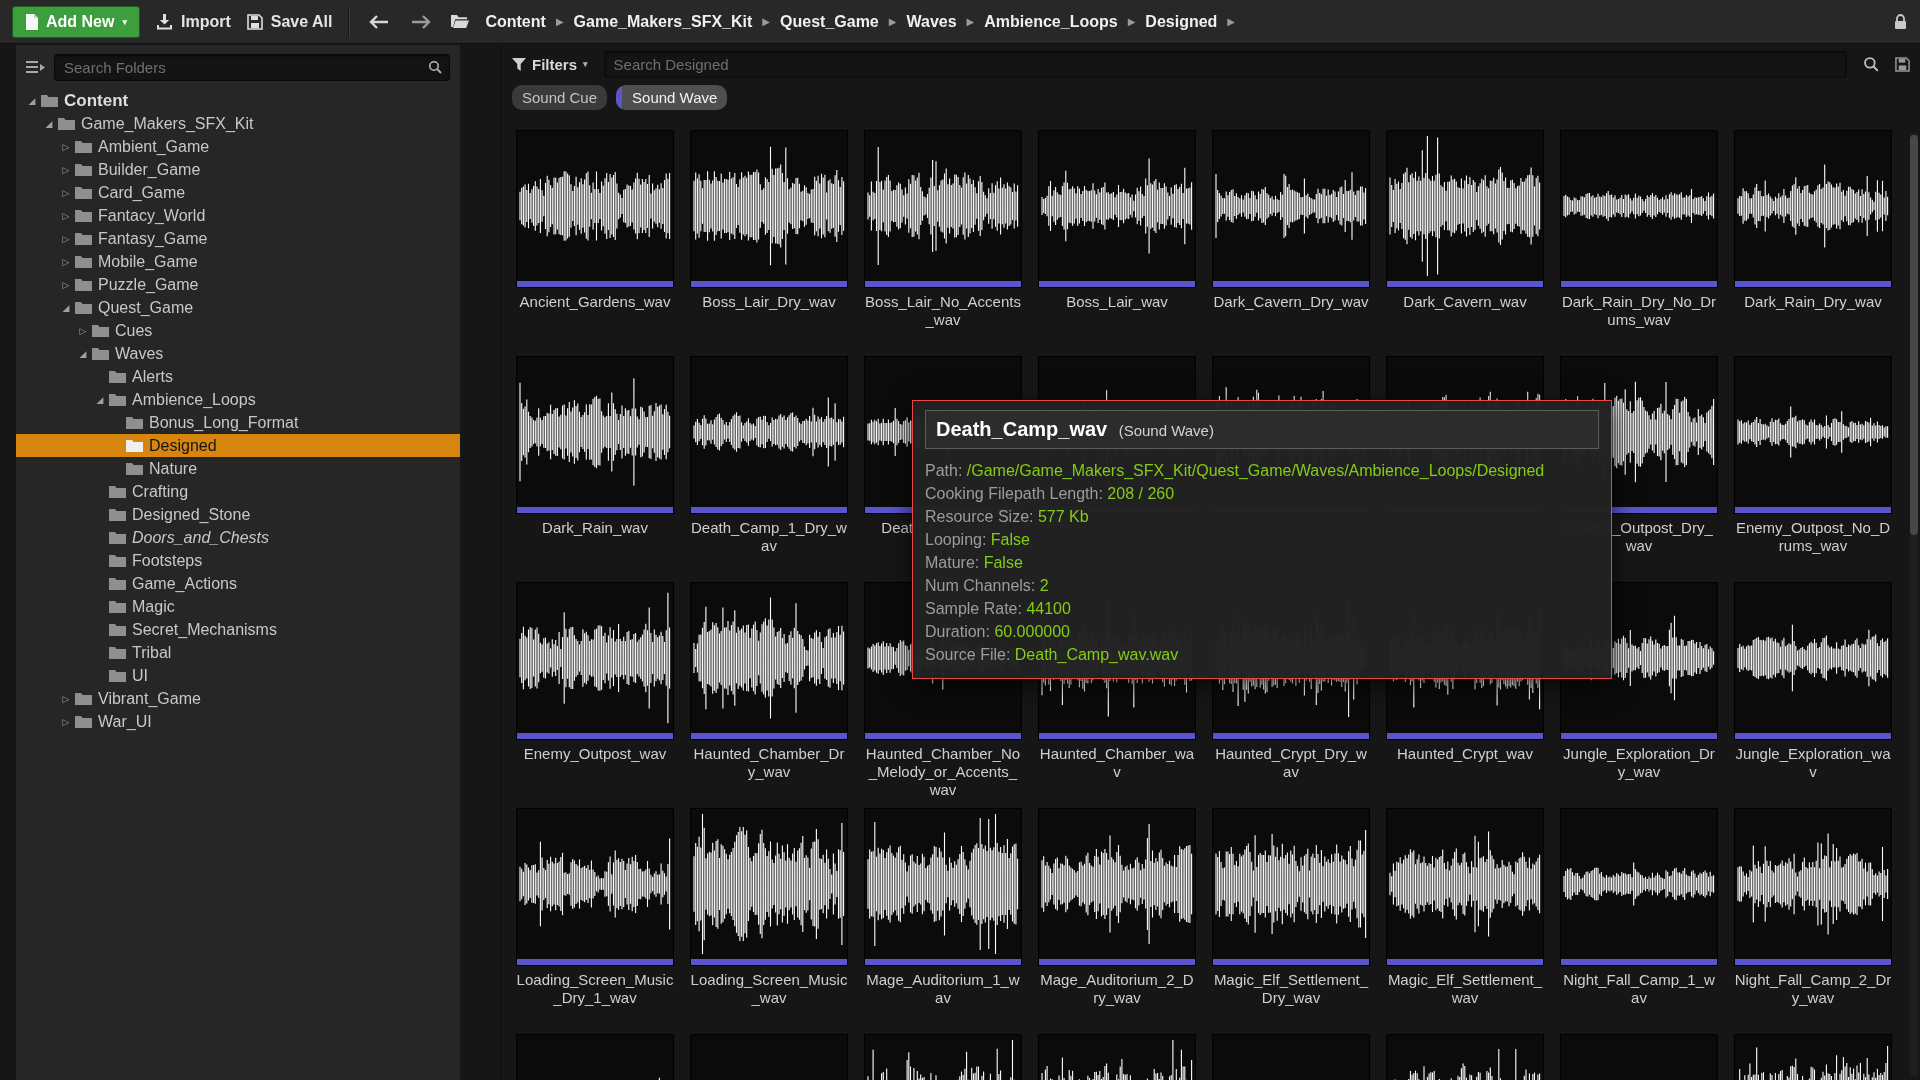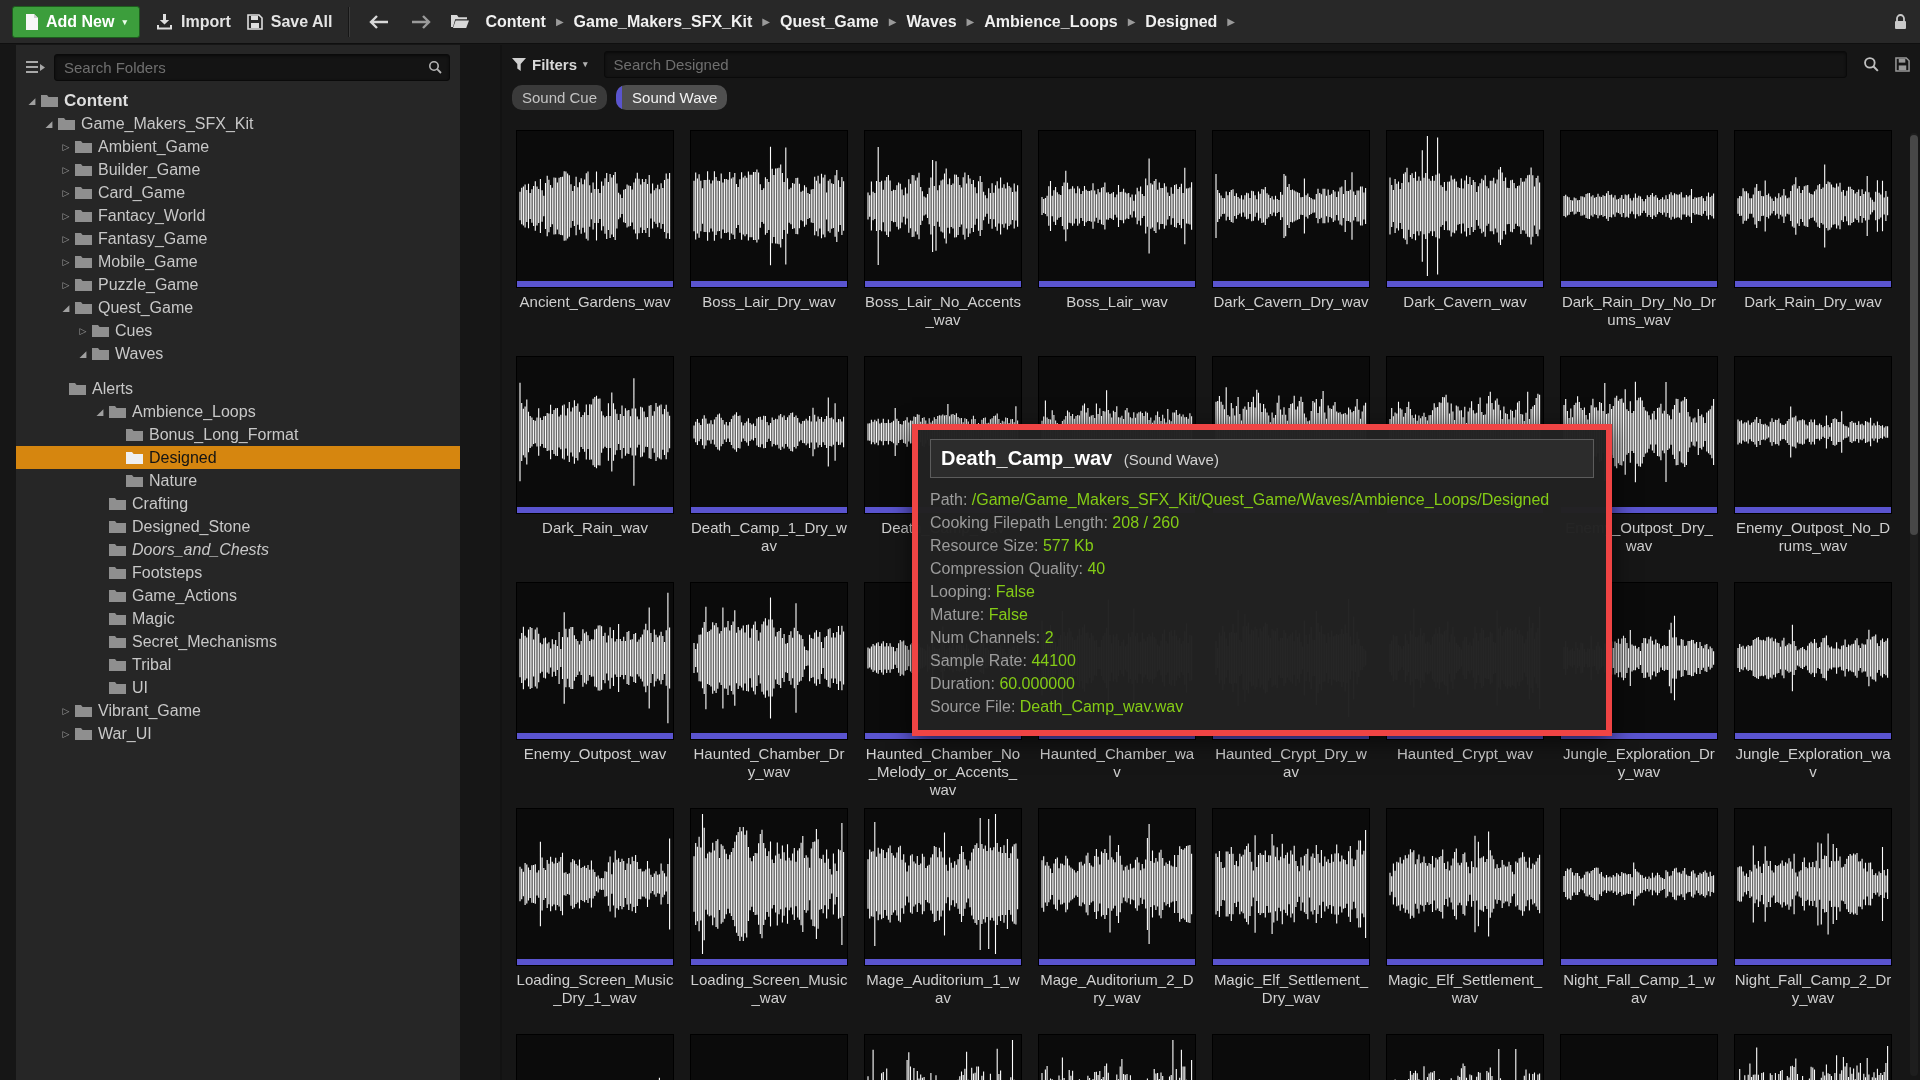--- a/index.html
+++ b/index.html
@@ -71,22 +71,22 @@
   .thumb{width:158px;height:158px;background:#0b0b0b;position:relative;border:1px solid #000}
   .thumb svg{position:absolute;top:0;left:0;width:156px;height:150px}
   .type-bar{position:absolute;left:0;right:0;bottom:0;height:6px;background:var(--purple,#5a54cf)}
   .tile-label{margin-top:5px;font-size:15px;line-height:18px;color:#cfcfcf;text-align:center;
     overflow-wrap:anywhere;max-height:54px;overflow:hidden}
 
   .scrollbar{position:absolute;top:88px;right:2px;bottom:4px;width:8px;background:#1e1e1e;border-radius:4px}
   .sb-thumb{position:absolute;top:2px;left:0;right:0;height:400px;background:#474747;border-radius:4px}
 
   
-  .tooltip{position:absolute;left:912px;top:424px;width:700px;background:rgba(34,34,34,.98);
-    border:6px solid #ef4444;box-shadow:0 6px 22px rgba(0,0,0,.65);padding:9px 12px 12px;z-index:40}
+  .tooltip{position:absolute;left:912px;top:400px;width:700px;background:rgba(34,34,34,.98);
+    border:1px solid #ef4444;box-shadow:0 6px 22px rgba(0,0,0,.65);padding:9px 12px 12px;z-index:40}
   .tt-head{border:1px solid #5c5c5c;background:#2c2c2c;padding:7px 10px;margin-bottom:10px}
   .tt-title{font-size:20px;font-weight:bold;color:#fff}
   .tt-type{font-size:15px;color:#d2d2d2;margin-left:7px}
   .tt-row{font-size:16px;line-height:23px}
   .tt-label{color:#9c9c9c}
   .tt-value{color:#84cc16;font-weight:normal}
 </style>
 </head>
 <body>
 
@@ -290,21 +290,21 @@
         </div>
         <div class="tree-row" style="padding-left: 59px;">
           <span class="tree-arrow">◢</span>
           <span class="tree-folder">
             <svg width="17" height="13" viewBox="0 0 17 13">
               <path d="M0 1h6l1.6 2H17v10H0z" fill="currentColor"></path>
             </svg>
           </span>
           <span class="tree-label">Waves</span>
         </div>
-        <div class="tree-row" style="padding-left: 36px; margin-top: 12px;">
+        <div class="tree-row" style="padding-left: 76px;">
           <span class="tree-arrow"></span>
           <span class="tree-folder">
             <svg width="17" height="13" viewBox="0 0 17 13">
               <path d="M0 1h6l1.6 2H17v10H0z" fill="currentColor"></path>
             </svg>
           </span>
           <span class="tree-label">Alerts</span>
         </div>
         <div class="tree-row" style="padding-left: 76px;">
           <span class="tree-arrow">◢</span>
@@ -847,21 +847,20 @@
 
   <div class="tooltip">
     <div class="tt-head">
       <span class="tt-title">Death_Camp_wav</span>
       <span class="tt-type">(Sound Wave)</span>
     </div>
     <div>
         <div class="tt-row"><span class="tt-label">Path: </span><span class="tt-value">/Game/Game_Makers_SFX_Kit/Quest_Game/Waves/Ambience_Loops/Designed</span></div>
         <div class="tt-row"><span class="tt-label">Cooking Filepath Length: </span><span class="tt-value">208 / 260</span></div>
         <div class="tt-row"><span class="tt-label">Resource Size: </span><span class="tt-value">577 Kb</span></div>
-        <div class="tt-row"><span class="tt-label">Compression Quality: </span><span class="tt-value">40</span></div>
         <div class="tt-row"><span class="tt-label">Looping: </span><span class="tt-value">False</span></div>
         <div class="tt-row"><span class="tt-label">Mature: </span><span class="tt-value">False</span></div>
         <div class="tt-row"><span class="tt-label">Num Channels: </span><span class="tt-value">2</span></div>
         <div class="tt-row"><span class="tt-label">Sample Rate: </span><span class="tt-value">44100</span></div>
         <div class="tt-row"><span class="tt-label">Duration: </span><span class="tt-value">60.000000</span></div>
         <div class="tt-row"><span class="tt-label">Source File: </span><span class="tt-value">Death_Camp_wav.wav</span></div>
       </div>
   </div>
 
 </div>

